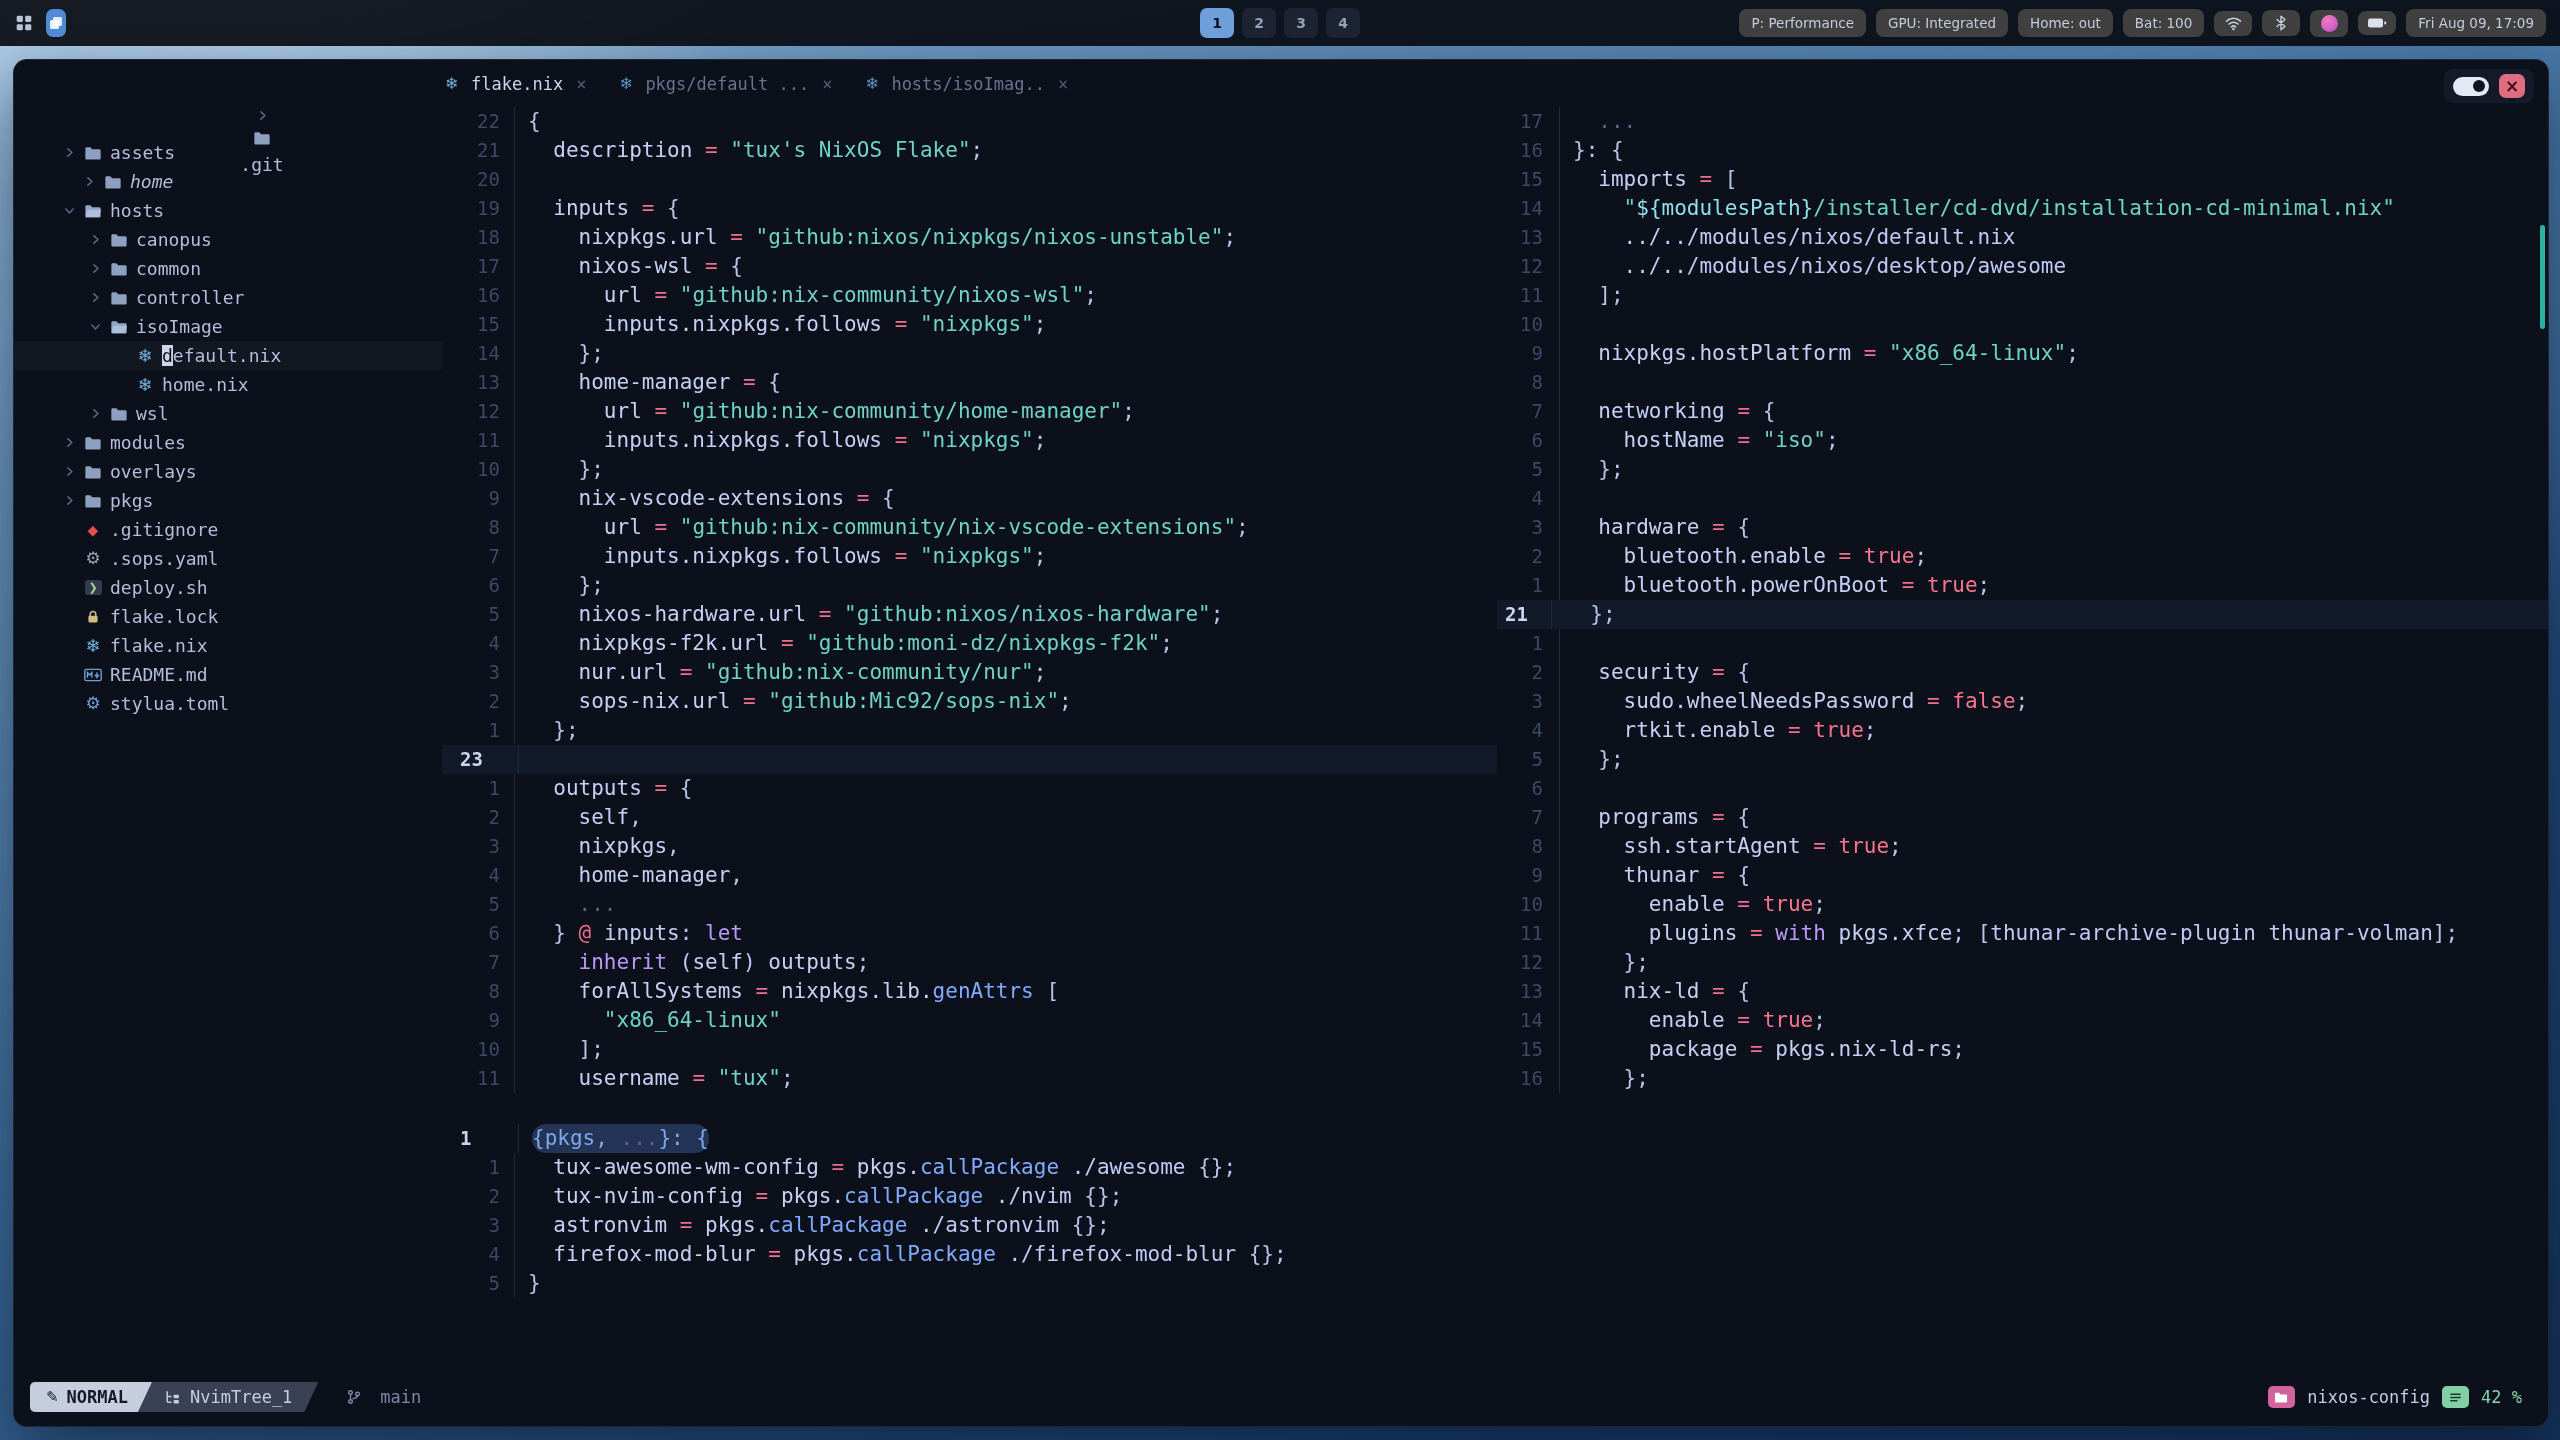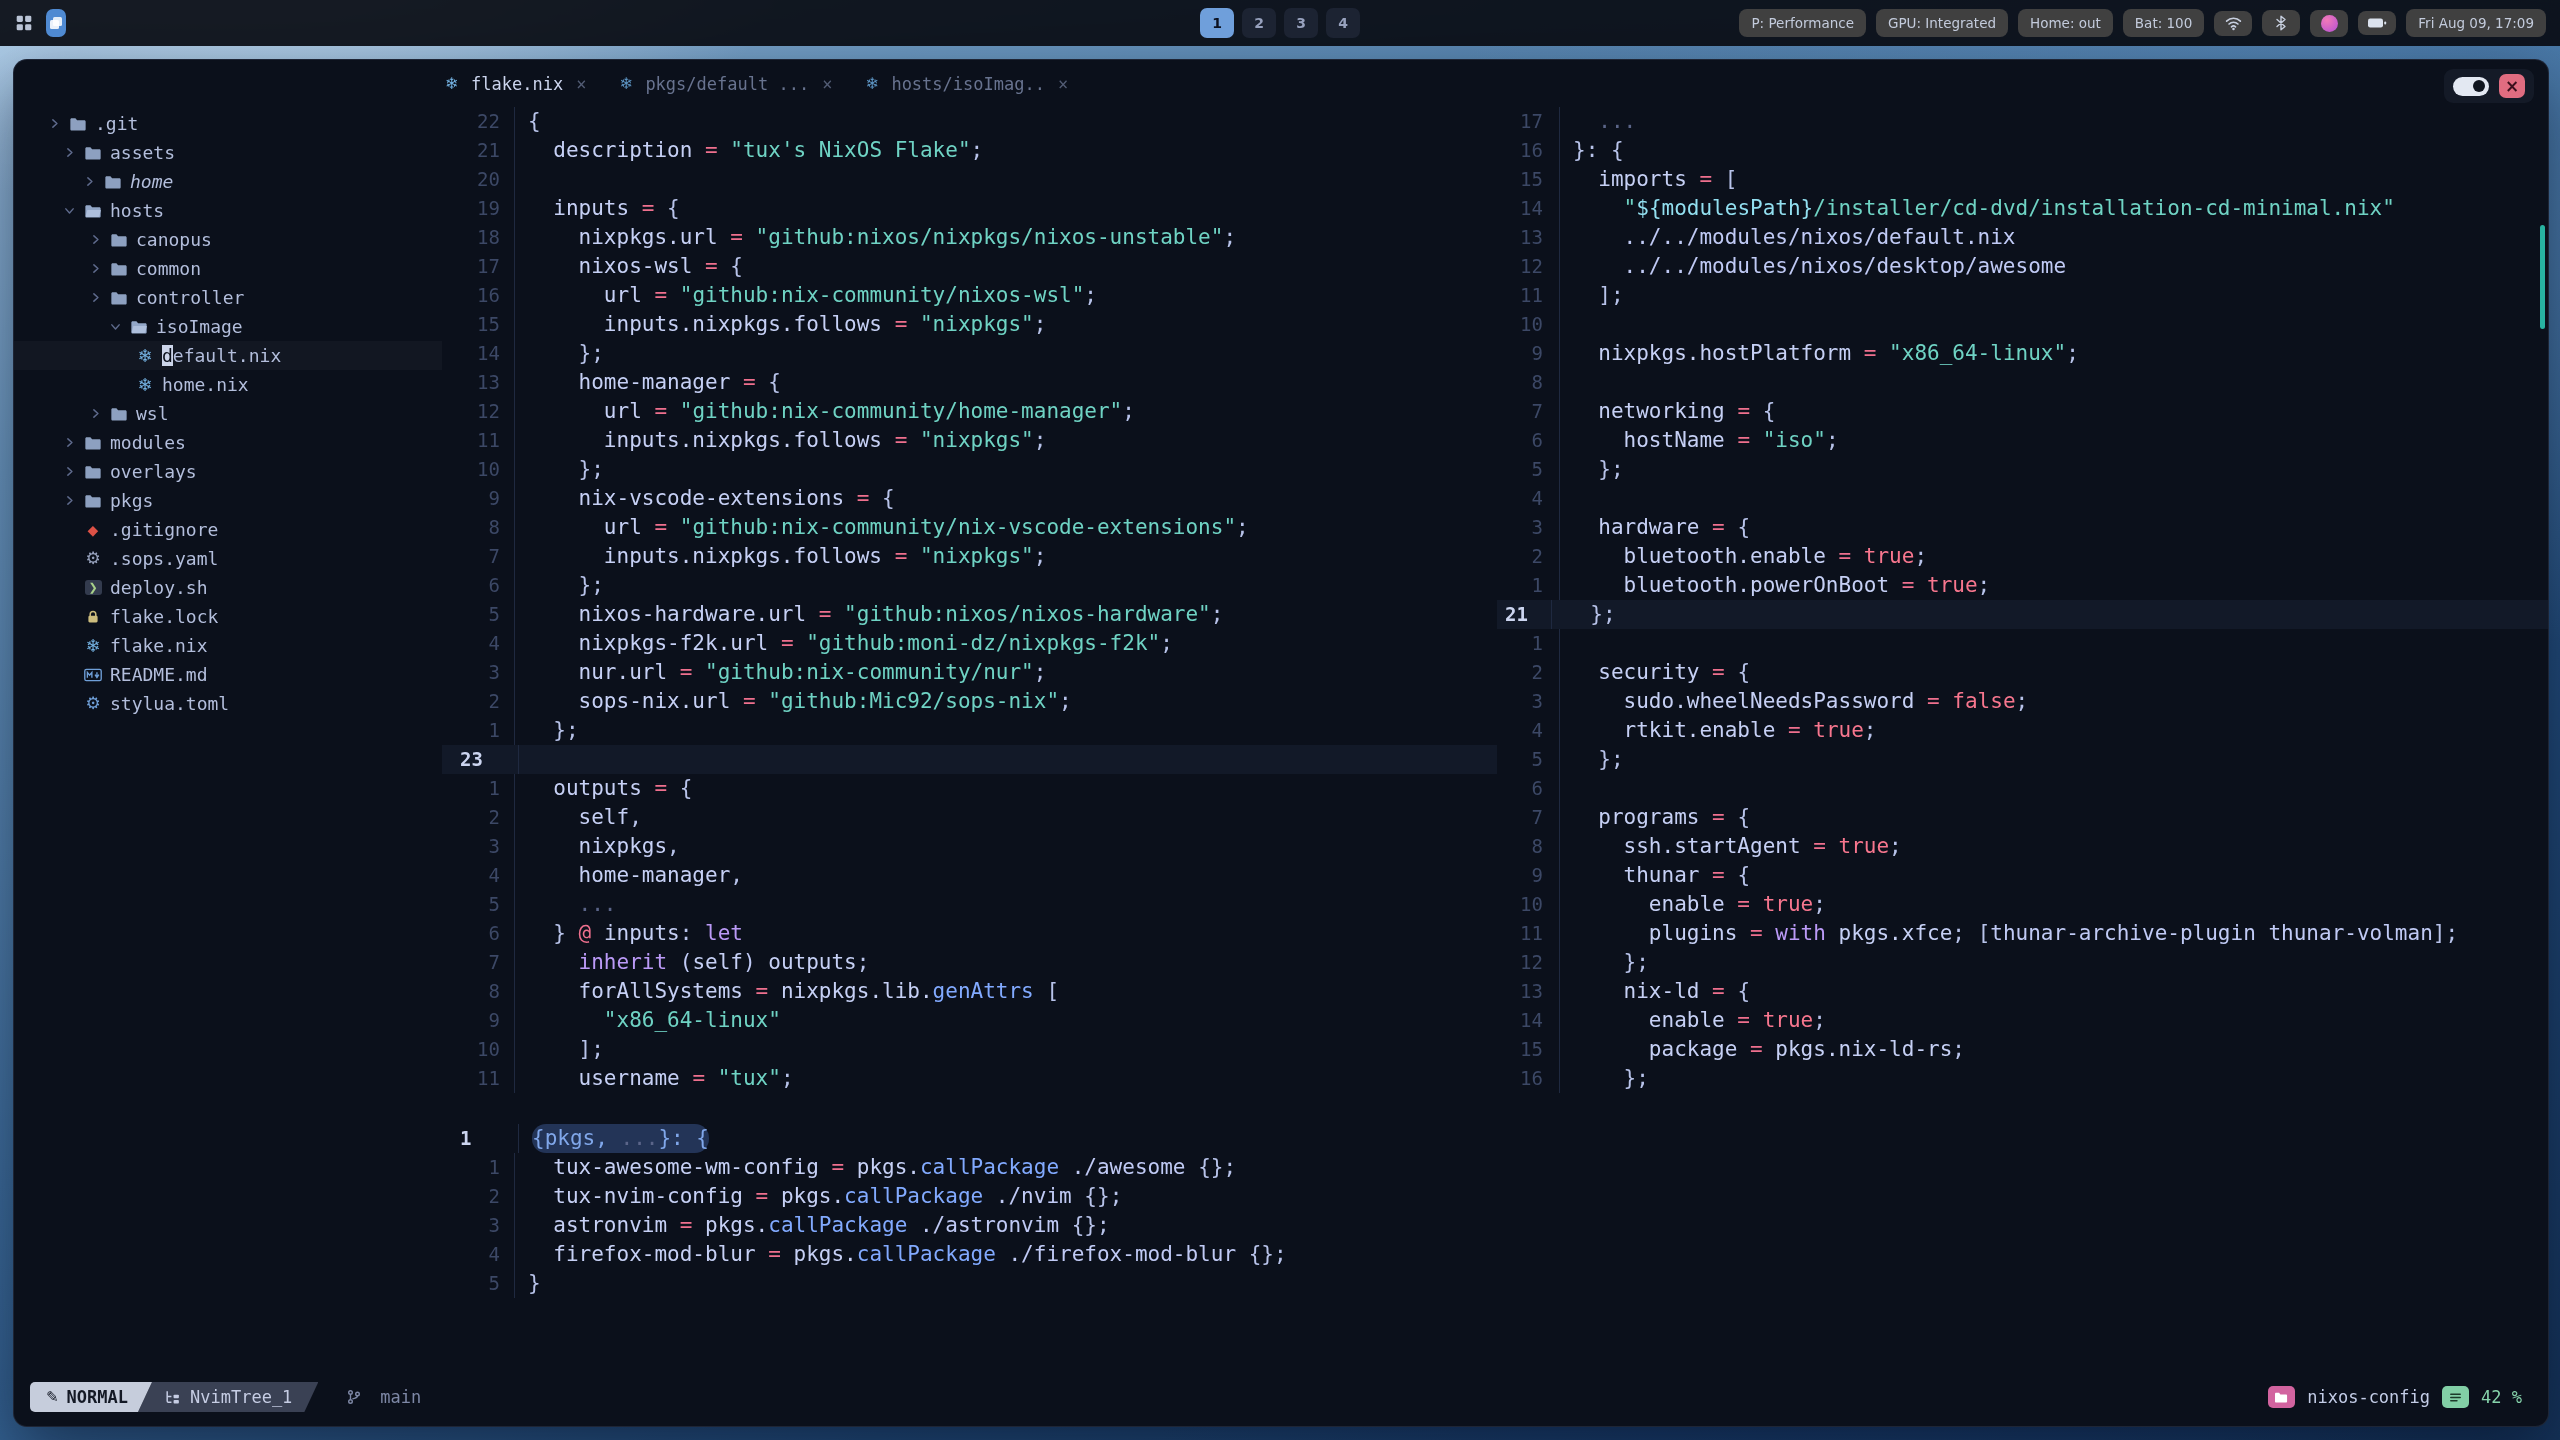--- a/index.html
+++ b/index.html
@@ -182,21 +182,21 @@
     </div>
 
   <div class="win-controls">
     <span class="toggle">
         <span class="knob"></span>
       </span>
     <span class="close-btn">×</span>
   </div>
 
   <div class="sidebar">
-      <div class="tree-row" style="padding-left: 33px;">
+      <div class="tree-row" style="padding-left: 68px; flex-direction: column;">
         <span class="chev">
           <svg width="13" height="13" viewBox="0 0 16 16">
             <path d="M6 3.5 11 8l-5 4.5" fill="none" stroke="#5e6a8c" stroke-width="1.8" stroke-linecap="round" stroke-linejoin="round"></path>
           </svg>
         </span>
         <span class="icon">
           <svg width="18" height="18" viewBox="0 0 16 16">
             <path d="M1.2 4.1c0-.7.5-1.2 1.2-1.2h3.3L7.2 4.7h6.4c.7 0 1.2.5 1.2 1.2v6.7c0 .7-.5 1.2-1.2 1.2H2.4c-.7 0-1.2-.5-1.2-1.2z" fill="#8da0c0"></path>
           </svg>
         </span>
@@ -274,21 +274,21 @@
             <path d="M6 3.5 11 8l-5 4.5" fill="none" stroke="#5e6a8c" stroke-width="1.8" stroke-linecap="round" stroke-linejoin="round"></path>
           </svg>
         </span>
         <span class="icon">
           <svg width="18" height="18" viewBox="0 0 16 16">
             <path d="M1.2 4.1c0-.7.5-1.2 1.2-1.2h3.3L7.2 4.7h6.4c.7 0 1.2.5 1.2 1.2v6.7c0 .7-.5 1.2-1.2 1.2H2.4c-.7 0-1.2-.5-1.2-1.2z" fill="#8da0c0"></path>
           </svg>
         </span>
         <span class="tree-name">controller</span>
       </div>
-      <div class="tree-row" style="padding-left: 94px;">
+      <div class="tree-row" style="padding-left: 74px;">
         <span class="chev">
           <svg width="13" height="13" viewBox="0 0 16 16">
             <path d="M3.5 6 8 11l4.5-5" fill="none" stroke="#5e6a8c" stroke-width="1.8" stroke-linecap="round" stroke-linejoin="round"></path>
           </svg>
         </span>
         <span class="icon">
           <svg width="18" height="18" viewBox="0 0 16 16">
             <path d="M1.2 4.1c0-.7.5-1.2 1.2-1.2h3.3L7.2 4.7h6.4c.7 0 1.2.5 1.2 1.2v6.7c0 .7-.5 1.2-1.2 1.2H2.4c-.7 0-1.2-.5-1.2-1.2z" fill="#93a7c8"></path>
             <path d="M3 7.2h12l-1.3 5.3c-.1.5-.6.9-1.1.9H2.5c-.6 0-1-.5-.9-1.1z" fill="#aebfdc"></path>
           </svg>

